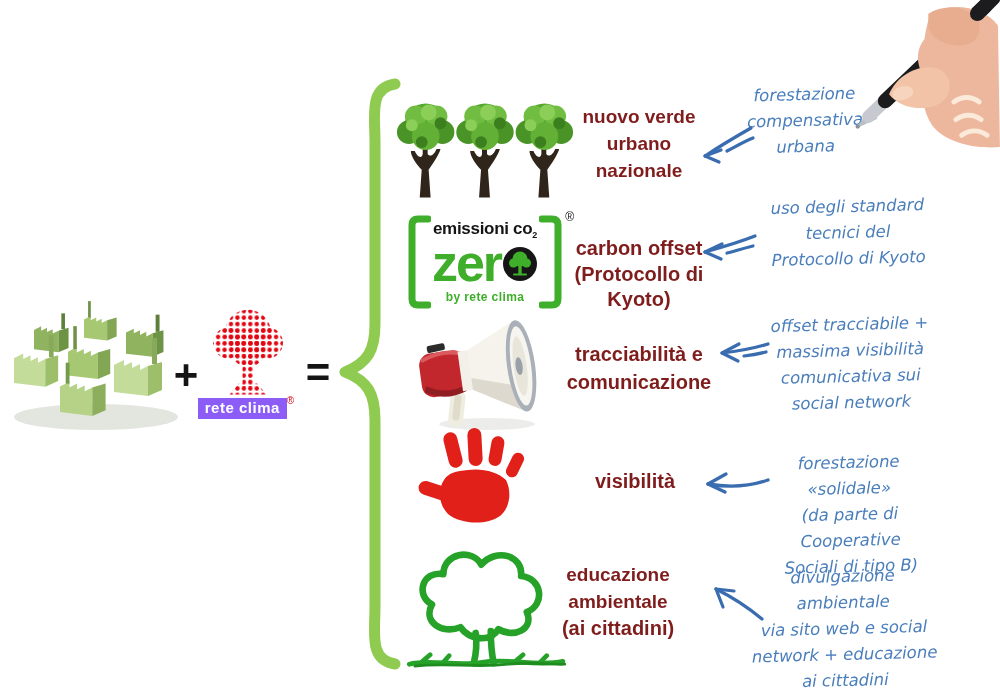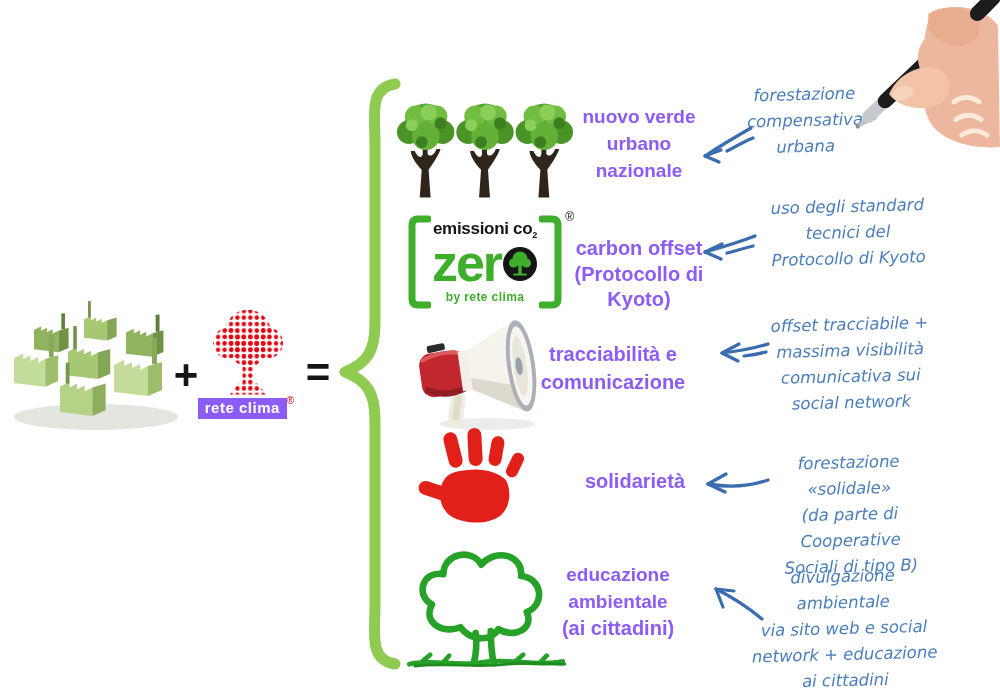--- a/index.html
+++ b/index.html
@@ -1,21 +1,21 @@
 <!DOCTYPE html>
 <html><head>
 <meta charset="utf-8">
 <style>
   html,body{margin:0;padding:0;background:#fff;}
   .canvas{position:relative;width:1000px;height:695px;background:#fff;overflow:hidden;
           font-family:"Liberation Sans",sans-serif;}
   .abs{position:absolute;}
   .op{position:absolute;font-weight:bold;font-size:42px;color:#141414;line-height:1;
       font-family:"Liberation Sans",sans-serif;}
-  .label{position:absolute;text-align:center;font-weight:bold;color:#8b5cf6;
+  .label{position:absolute;text-align:center;font-weight:bold;color:#7f1d1d;
          font-size:19px;line-height:1.42;}
   .label .main2{font-size:20px;}
   .label .sub{font-size:20px;line-height:1.25;}
   .note{position:absolute;text-align:center;color:#4a7ebb;font-size:16.5px;line-height:1.58;
         font-style:italic;font-family:"DejaVu Sans",sans-serif;transform:rotate(-1.5deg);}
   .rc-wrap{position:absolute;text-align:center;}
   .rc-box{display:inline-block;background:#8b5cf6;color:#ffffff;font-weight:bold;
           font-size:15px;padding:1px 7px 3px;letter-spacing:.5px;}
   .rc-reg{color:#e30613;font-size:10px;vertical-align:top;position:relative;top:-3px;}
   
@@ -200,27 +200,27 @@
     <div>nuovo verde</div>
     <div>urbano</div>
     <div>nazionale</div>
   </div>
 
   <div class="label" style="left:556px;top:234px;width:166px">
     <div class="main2">carbon offset</div>
     <div class="sub">(Protocollo di Kyoto)</div>
   </div>
 
-  <div class="label" style="left:534px;top:340px;width:158px">
+  <div class="label" style="left:560px;top:340px;width:158px">
     <div class="main2">tracciabilità e</div>
     <div class="main2">comunicazione</div>
   </div>
 
   <div class="label" style="left:560px;top:467px;width:150px">
-    <div class="main2">solidarietà</div>
+    <div class="main2">visibilità</div>
   </div>
 
   <div class="label" style="left:542px;top:562px;width:152px">
     <div>educazione</div>
     <div>ambientale</div>
     <div class="sub">(ai cittadini)</div>
   </div>
 
   <div class="note" style="left:730px;top:82px;width:150px">
     <div>forestazione</div>

